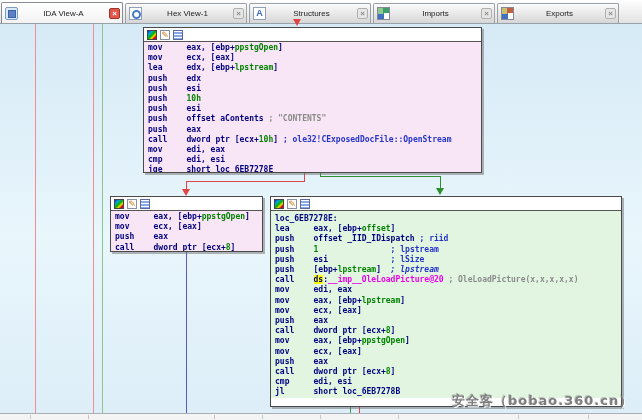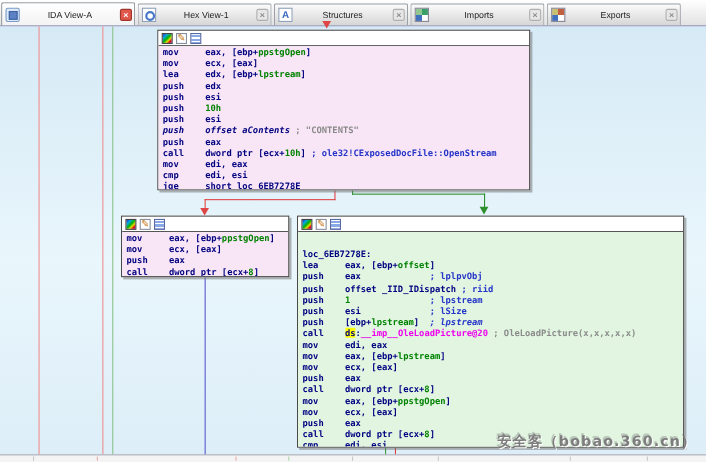--- a/index.html
+++ b/index.html
@@ -121,21 +121,21 @@
           <span class="nic nic-window"></span>
         </div>
         <div class="node-body" style="background:#f8e5f5;padding-top:1px">
           <div class="code-line"><span style="color: rgb(0, 0, 128);">mov     eax, [ebp+</span><span style="color: rgb(0, 130, 0);">ppstgOpen</span><span style="color: rgb(0, 0, 128);">]</span></div>
           <div class="code-line"><span style="color: rgb(0, 0, 128);">mov     ecx, [eax]</span></div>
           <div class="code-line"><span style="color: rgb(0, 0, 128);">lea     edx, [ebp+</span><span style="color: rgb(0, 130, 0);">lpstream</span><span style="color: rgb(0, 0, 128);">]</span></div>
           <div class="code-line"><span style="color: rgb(0, 0, 128);">push    edx</span></div>
           <div class="code-line"><span style="color: rgb(0, 0, 128);">push    esi</span></div>
           <div class="code-line"><span style="color: rgb(0, 0, 128);">push    </span><span style="color: rgb(0, 130, 0);">10h</span></div>
           <div class="code-line"><span style="color: rgb(0, 0, 128);">push    esi</span></div>
-          <div class="code-line"><span style="color: rgb(0, 0, 128); font-style: italic;">push    offset aContents </span><span style="color: rgb(138, 138, 138);">; "CONTENTS"</span></div>
+          <div class="code-line"><span style="color: rgb(0, 0, 128);">push    offset aContents </span><span style="color: rgb(138, 138, 138);">; "CONTENTS"</span></div>
           <div class="code-line"><span style="color: rgb(0, 0, 128);">push    eax</span></div>
           <div class="code-line"><span style="color: rgb(0, 0, 128);">call    dword ptr [ecx+</span><span style="color: rgb(0, 130, 0);">10h</span><span style="color: rgb(0, 0, 128);">] </span><span style="color: rgb(36, 51, 200);">; ole32!CExposedDocFile::OpenStream</span></div>
           <div class="code-line"><span style="color: rgb(0, 0, 128);">mov     edi, eax</span></div>
           <div class="code-line"><span style="color: rgb(0, 0, 128);">cmp     edi, esi</span></div>
           <div class="code-line"><span style="color: rgb(0, 0, 128); text-align: center;">jge     short loc_6EB7278E</span></div>
         </div>
       </div>
       <div class="node" style="left:110px;top:172px;width:153px;height:56px">
         <div class="node-title">
           <span class="nic nic-palette"></span>
@@ -148,24 +148,23 @@
           <div class="code-line"><span style="color: rgb(0, 0, 128);">push    eax</span></div>
           <div class="code-line"><span style="color: rgb(0, 0, 128);">call    dword ptr [ecx+</span><span style="color: rgb(0, 130, 0);">8</span><span style="color: rgb(0, 0, 128);">]</span></div>
         </div>
       </div>
       <div class="node" style="left:270px;top:172px;width:352px;height:211px">
         <div class="node-title">
           <span class="nic nic-palette"></span>
           <span class="nic nic-pencil">✎</span>
           <span class="nic nic-window"></span>
         </div>
-        <div class="node-body" style="background:#e1f5e1;padding-top:16px">
+        <div class="node-body" style="background:#e1f5e1;padding-top:3px">
           <div class="code-line"><span style="color: rgb(0, 0, 128);">loc_6EB7278E:</span></div>
           <div class="code-line"><span style="color: rgb(0, 0, 128);">lea     eax, [ebp+</span><span style="color: rgb(0, 130, 0);">offset</span><span style="color: rgb(0, 0, 128);">]</span></div>
-          <div class="code-line"><span style="color: rgb(0, 0, 128);">push    eax             </span><span style="color: rgb(36, 51, 200);">; lplpvObj</span></div>
           <div class="code-line"><span style="color: rgb(0, 0, 128);">push    offset _IID_IDispatch </span><span style="color: rgb(36, 51, 200);">; riid</span></div>
           <div class="code-line"><span style="color: rgb(0, 0, 128);">push    </span><span style="color: rgb(0, 130, 0);">1</span><span style="color: rgb(0, 0, 128);">               </span><span style="color: rgb(36, 51, 200);">; lpstream</span></div>
           <div class="code-line"><span style="color: rgb(0, 0, 128);">push    esi             </span><span style="color: rgb(36, 51, 200);">; lSize</span></div>
           <div class="code-line"><span style="color: rgb(0, 0, 128);">push    [ebp+</span><span style="color: rgb(0, 130, 0);">lpstream</span><span style="color: rgb(0, 0, 128);">]  </span><span style="color: rgb(36, 51, 200); font-style: italic;">; lpstream</span></div>
           <div class="code-line"><span style="color: rgb(0, 0, 128);">call    </span><span style="color: rgb(0, 0, 128); background: rgb(255, 255, 0);">ds</span><span style="color: rgb(0, 0, 128);">:</span><span style="color: rgb(238, 0, 238);">__imp__OleLoadPicture@20</span><span style="color: rgb(0, 0, 128);"> </span><span style="color: rgb(138, 138, 138);">; OleLoadPicture(x,x,x,x,x)</span></div>
           <div class="code-line"><span style="color: rgb(0, 0, 128);">mov     edi, eax</span></div>
           <div class="code-line"><span style="color: rgb(0, 0, 128);">mov     eax, [ebp+</span><span style="color: rgb(0, 130, 0);">lpstream</span><span style="color: rgb(0, 0, 128);">]</span></div>
           <div class="code-line"><span style="color: rgb(0, 0, 128);">mov     ecx, [eax]</span></div>
           <div class="code-line"><span style="color: rgb(0, 0, 128);">push    eax</span></div>
           <div class="code-line"><span style="color: rgb(0, 0, 128);">call    dword ptr [ecx+</span><span style="color: rgb(0, 130, 0);">8</span><span style="color: rgb(0, 0, 128);">]</span></div>

